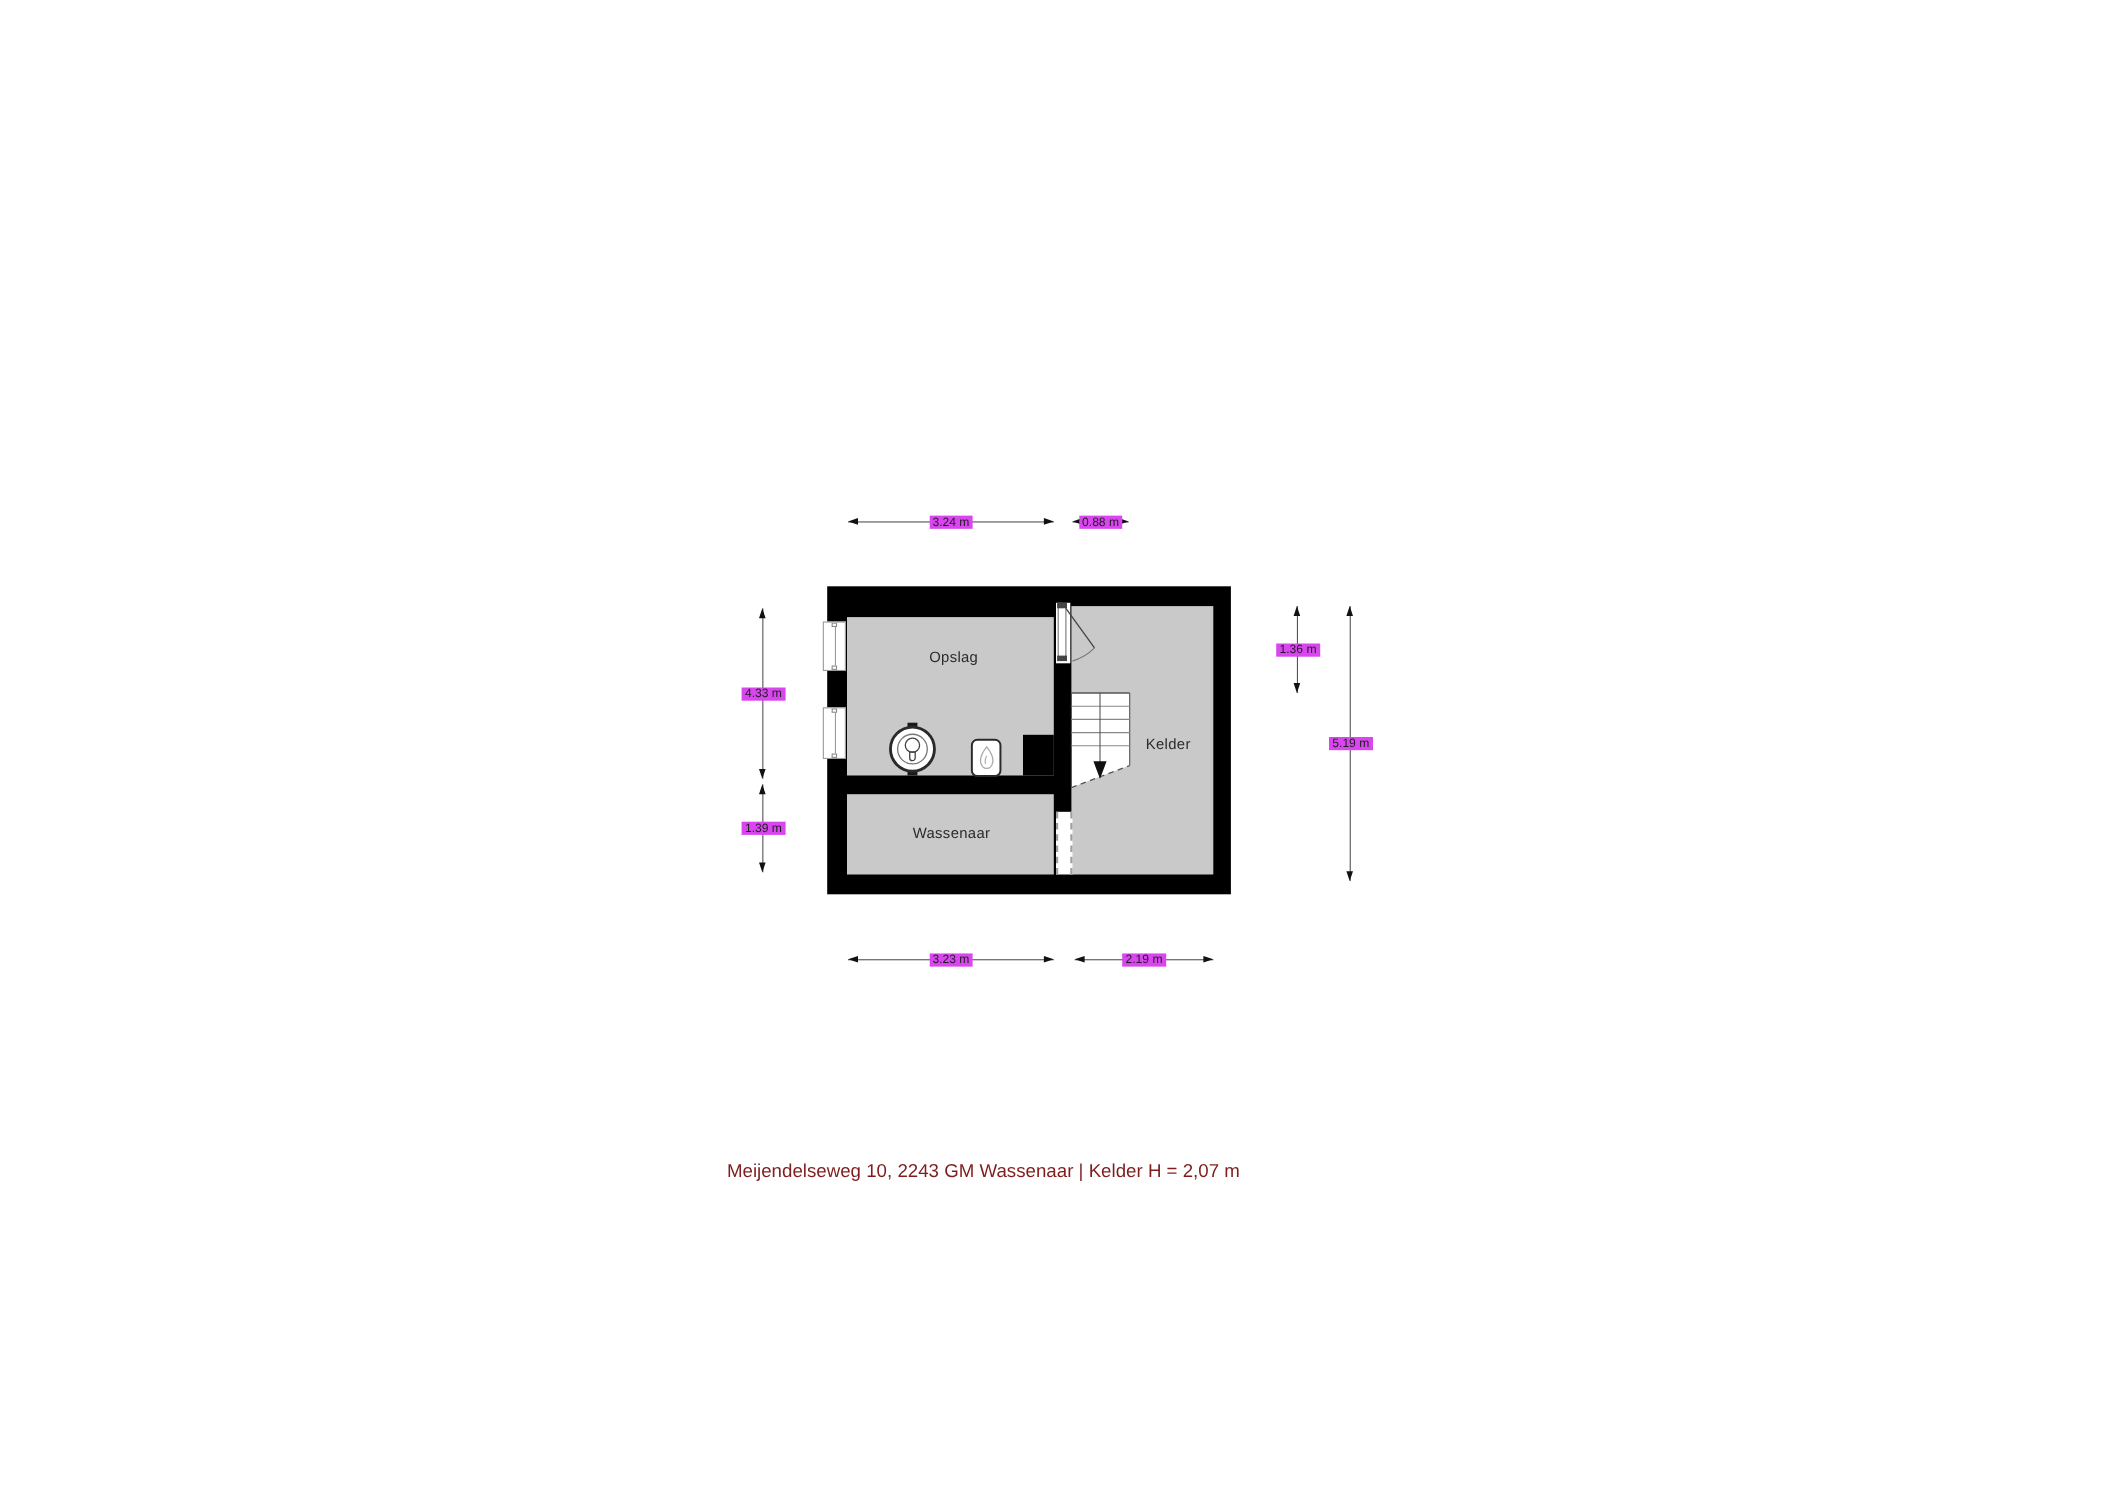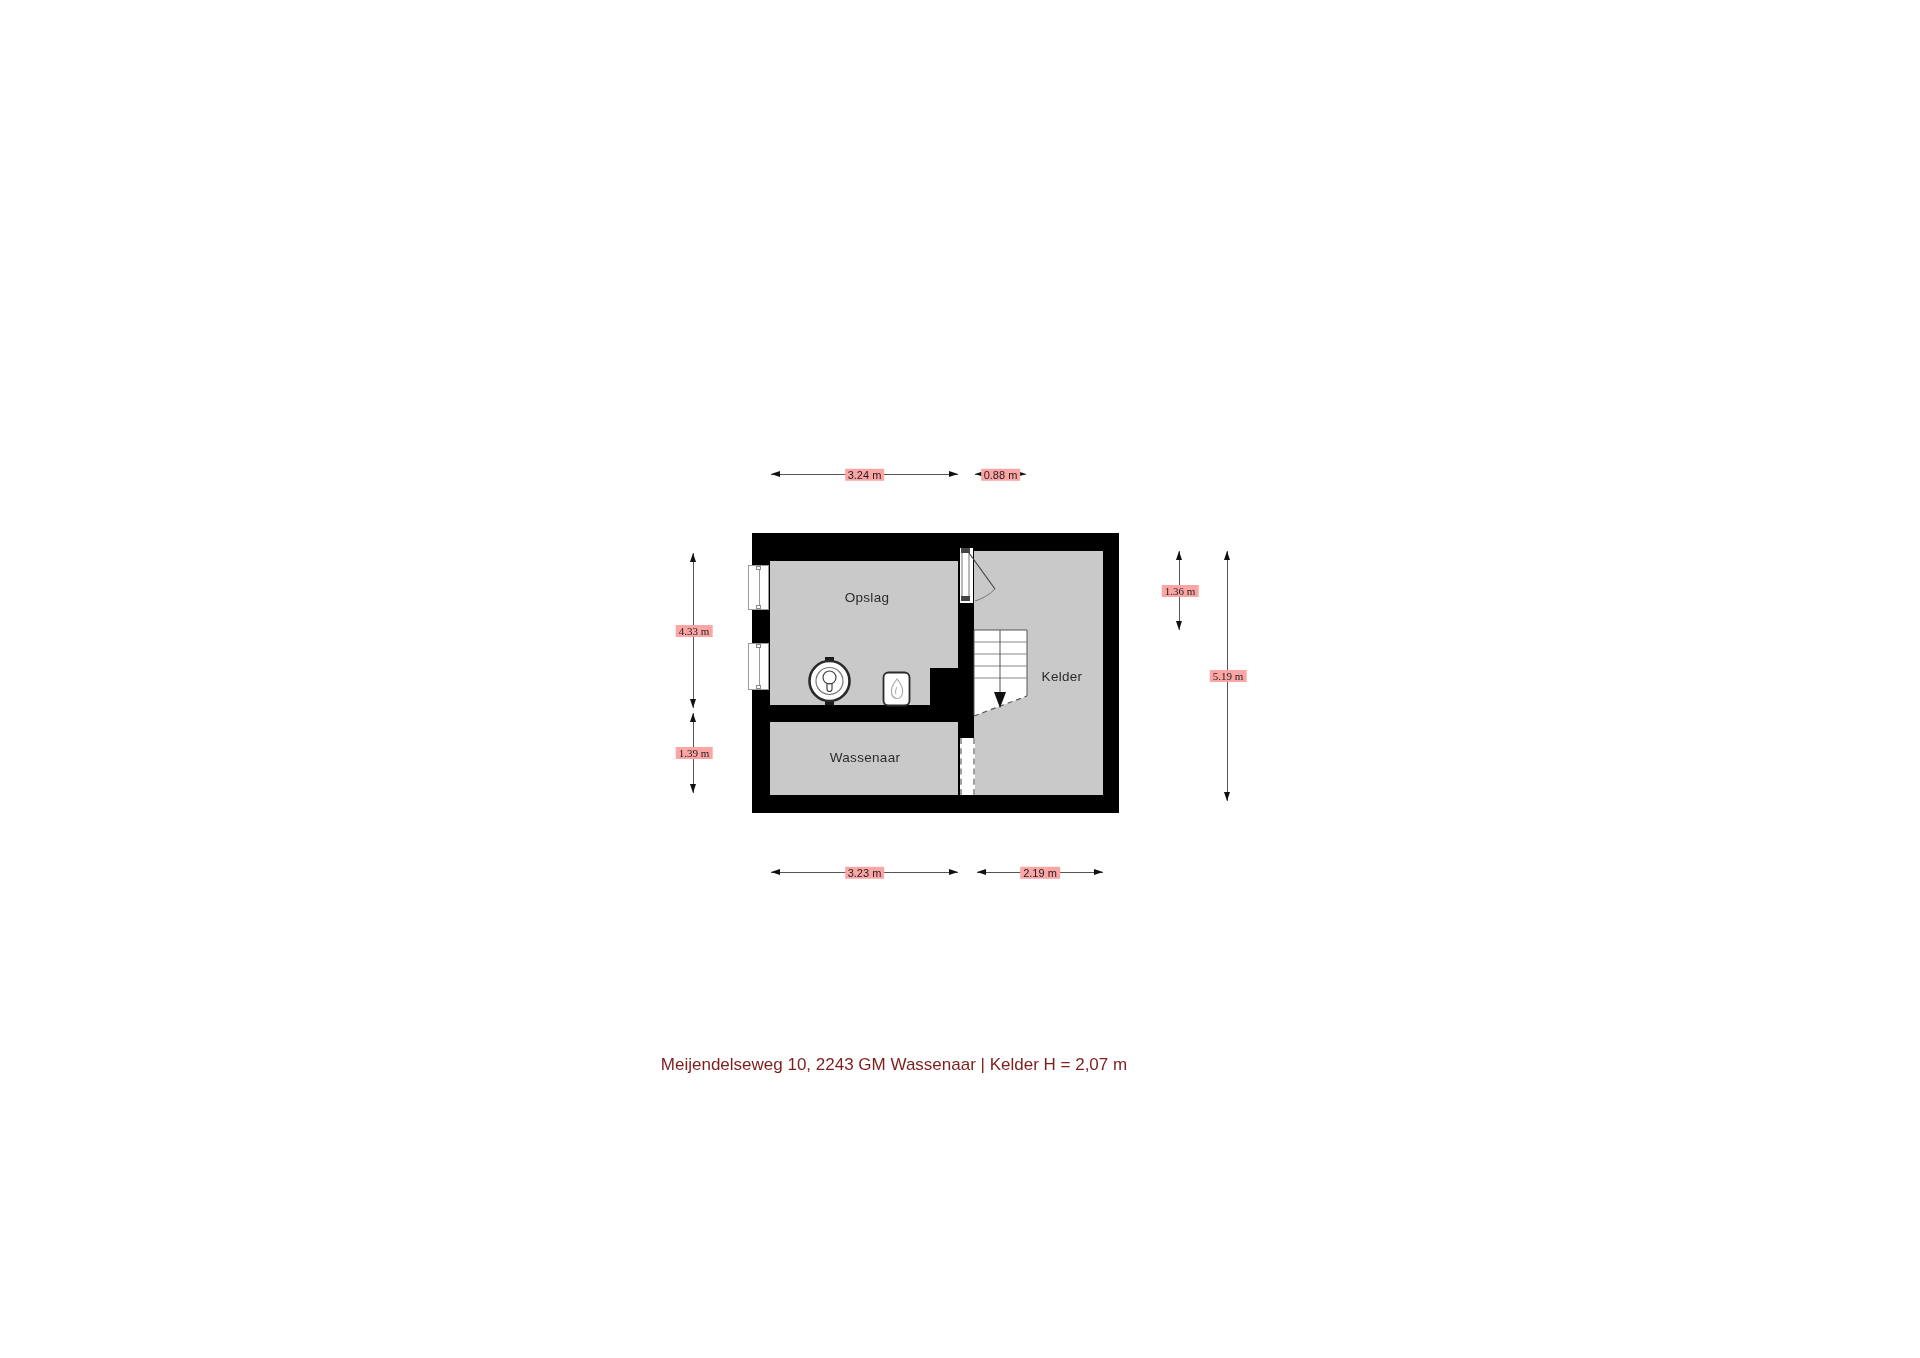--- a/index.html
+++ b/index.html
@@ -22,24 +22,24 @@
   .opening{background:#fff;border-left:2px dashed #9f9f9f;border-right:2px dashed #9f9f9f;box-sizing:border-box;}
 
   
   .room-label{position:absolute;transform:translate(-50%,-50%);color:#2b2b2b;
               font-size:13.5px;letter-spacing:.3px;white-space:nowrap;}
 
   
   .dim{position:absolute;}
   .dim-h{height:0;border-top:1px solid #555;}
   .dim-v{width:0;border-left:1px solid #555;}
-  .dim-label{position:absolute;background:#fca5a5;color:#1e1e1e;font-size:11px;
+  .dim-label{position:absolute;background:#d946ef;color:#1e1e1e;font-size:11px;
              padding:0 3px;white-space:nowrap;}
   .dim-h .dim-label{left:50%;top:0;transform:translate(-50%,-52%);}
-  .dim-v .dim-label{top:50%;left:0;transform:translate(-50%,-50%);font-family:Liberation Serif, serif;}
+  .dim-v .dim-label{top:50%;left:0;transform:translate(-50%,-50%);}
   .ah{position:absolute;width:0;height:0;}
   .al{left:0;top:-4px;border-top:3.5px solid transparent;border-bottom:3.5px solid transparent;border-right:9px solid #111;}
   .ar{right:0;top:-4px;border-top:3.5px solid transparent;border-bottom:3.5px solid transparent;border-left:9px solid #111;}
   .au{top:0;left:-4px;border-left:3.5px solid transparent;border-right:3.5px solid transparent;border-bottom:9px solid #111;}
   .ad{bottom:0;left:-4px;border-left:3.5px solid transparent;border-right:3.5px solid transparent;border-top:9px solid #111;}
 
   
   .caption{position:absolute;left:894px;top:1065px;transform:translate(-50%,-50%);
            font-size:17px;color:#7f1d1d;white-space:nowrap;}
 </style>

